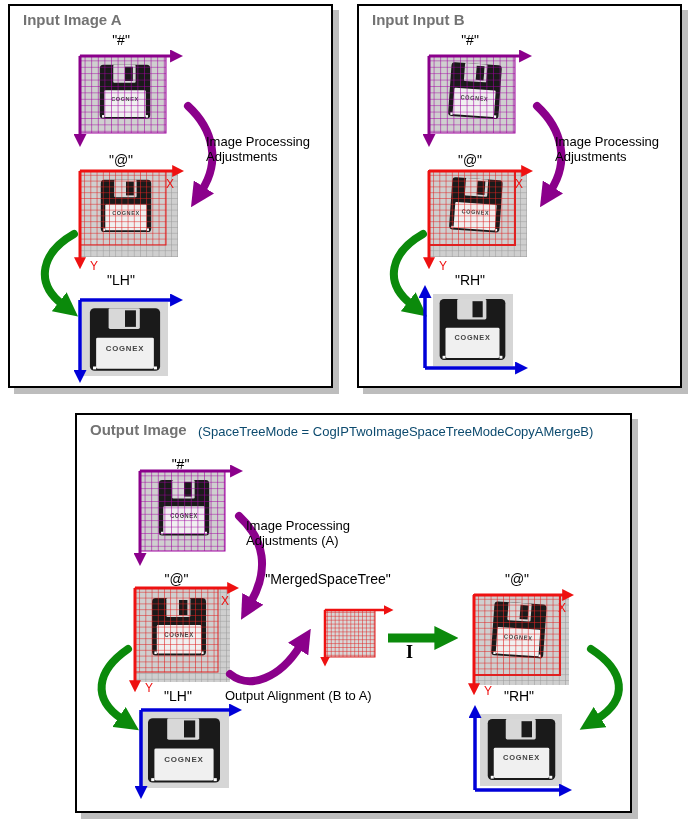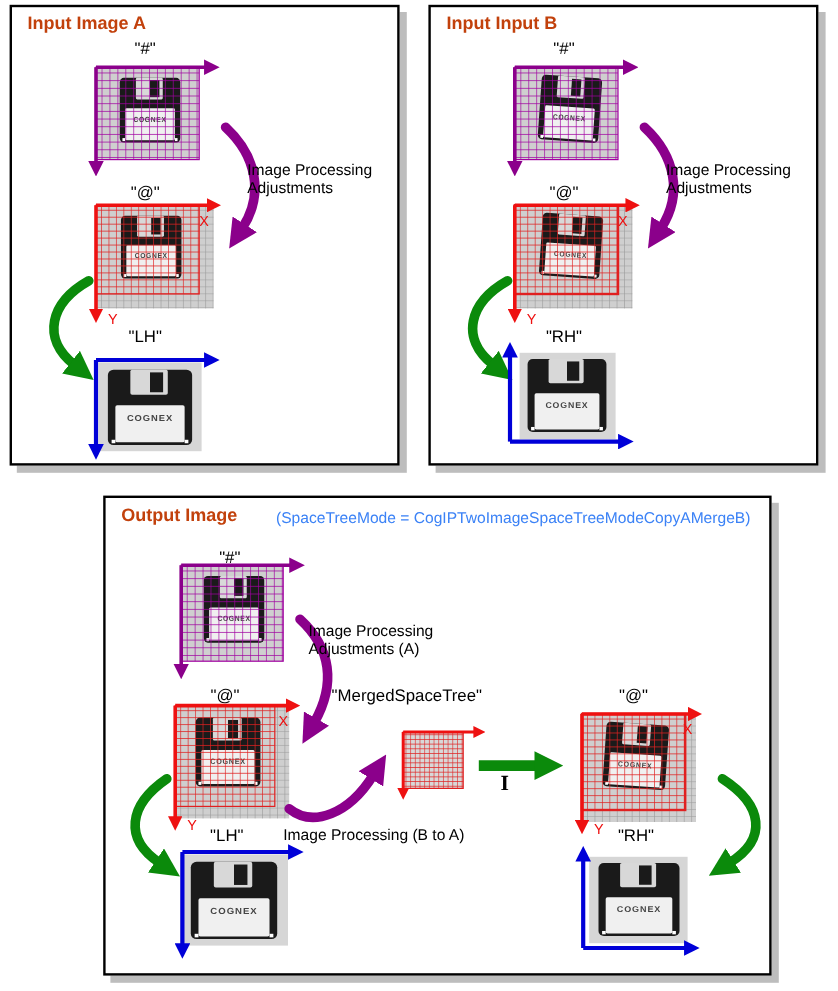--- a/index.html
+++ b/index.html
@@ -1,20 +1,20 @@
 <!DOCTYPE html>
 <html><head>
 <meta charset="utf-8">
 <style>
   html,body{margin:0;padding:0;background:#fff;}
   #canvas{position:relative;width:698px;height:826px;background:#fff;overflow:hidden;
           font-family:"Liberation Sans",sans-serif;}
   .panel{position:absolute;background:#fff;border:2px solid #000;box-shadow:6px 6px 0 #bdbdbd;}
-  .title{position:absolute;font:bold 15px "Liberation Sans",sans-serif;color:#c2410c;white-space:nowrap;}
-  .subtitle{position:absolute;font:13px "Liberation Sans",sans-serif;color:#3b82f6;white-space:nowrap;margin-left:21px;}
+  .title{position:absolute;font:bold 15px "Liberation Sans",sans-serif;color:#737373;white-space:nowrap;}
+  .subtitle{position:absolute;font:13px "Liberation Sans",sans-serif;color:#0c4a6e;white-space:nowrap;}
   .lbl{position:absolute;font:14px "Liberation Sans",sans-serif;color:#000;text-align:center;white-space:nowrap;}
   .cap{position:absolute;font:13px "Liberation Sans",sans-serif;color:#000;text-align:left;line-height:15px;}
   .ident{position:absolute;font:bold 18px "Liberation Serif",serif;color:#000;}
   svg.fig{position:absolute;overflow:visible;}
   .axP{stroke:#8B008B;stroke-width:3;marker-end:url(#mP);}
   .axR{stroke:#EE1111;stroke-width:3;marker-end:url(#mR);}
   .axRs{stroke:#EE1111;stroke-width:2.5;marker-end:url(#mRs);}
   .axB{stroke:#0000D8;stroke-width:3.5;marker-end:url(#mB);}
   .arrP{fill:none;stroke:#8B008B;stroke-width:8;marker-end:url(#mPbig);stroke-linecap:round;}
   .arrG{fill:none;stroke:#0B8A0B;stroke-width:8;marker-end:url(#mGbig);stroke-linecap:round;}
@@ -155,21 +155,21 @@
 
     <div class="lbl" style="left:66px;top:266px;width:90px">"RH"</div>
     <svg class="fig" style="left:64px;top:276px" width="112" height="104">
       <rect x="10" y="12" width="80" height="72" fill="#d6d6d6"></rect>
       <use href="#floppy" transform="translate(13,15) scale(0.73,0.70)"></use>
       <line class="axB" x1="2" y1="86" x2="2" y2="14"></line>
       <line class="axB" x1="2" y1="86" x2="94" y2="86"></line>
     </svg>
   </div>
 
-  <div class="panel" style="left:86px;top:413px;width:553px;height:396px">
+  <div class="panel" style="left:75px;top:413px;width:553px;height:396px">
     <div class="title" style="left:13px;top:6px">Output Image</div>
     <div class="subtitle" style="left:121px;top:9px">(SpaceTreeMode = CogIPTwoImageSpaceTreeModeCopyAMergeB)</div>
 
     <div class="lbl" style="left:61px;top:41px;width:85px">"#"</div>
     <svg class="fig" style="left:61px;top:54px" width="114" height="98">
       <rect x="2" y="2" width="85" height="80" fill="#cfcfcf" stroke="#A000A0"></rect>
       <use href="#floppy" transform="translate(18,9) scale(0.56,0.64)"></use>
       <rect x="2" y="2" width="85" height="80" fill="url(#gp)"></rect>
       <line class="axP" x1="2" y1="2" x2="94" y2="2"></line>
       <line class="axP" x1="2" y1="2" x2="2" y2="86"></line>
@@ -201,21 +201,21 @@
       <rect x="2" y="2" width="50" height="47" fill="#d8d8d8" stroke="#E02020"></rect>
       <rect x="2" y="2" width="50" height="47" fill="url(#grd)"></rect>
       <line class="axRs" x1="2" y1="2" x2="62" y2="2"></line>
       <line class="axRs" x1="2" y1="2" x2="2" y2="50"></line>
     </svg>
 
     <svg class="fig" style="left:145px;top:215px" width="90" height="62">
       <path class="arrP" d="M8,44 C28,60 58,48 78,16"></path>
     </svg>
     <div class="cap" style="left:148px;top:273px;width:162px">
-      <div>Image Processing (B to A)</div>
+      <div>Output Alignment (B to A)</div>
     </div>
 
     <svg class="fig" style="left:309px;top:210px" width="80" height="28">
       <line class="arrGh" x1="2" y1="13" x2="52" y2="13"></line>
     </svg>
     <div class="ident" style="left:329px;top:227px">I</div>
 
     <div class="lbl" style="left:395px;top:156px;width:90px">"@"</div>
     <svg class="fig" style="left:395px;top:178px" width="114" height="110">
       <rect x="2" y="2" width="95" height="90" fill="#cfcfcf"></rect>

